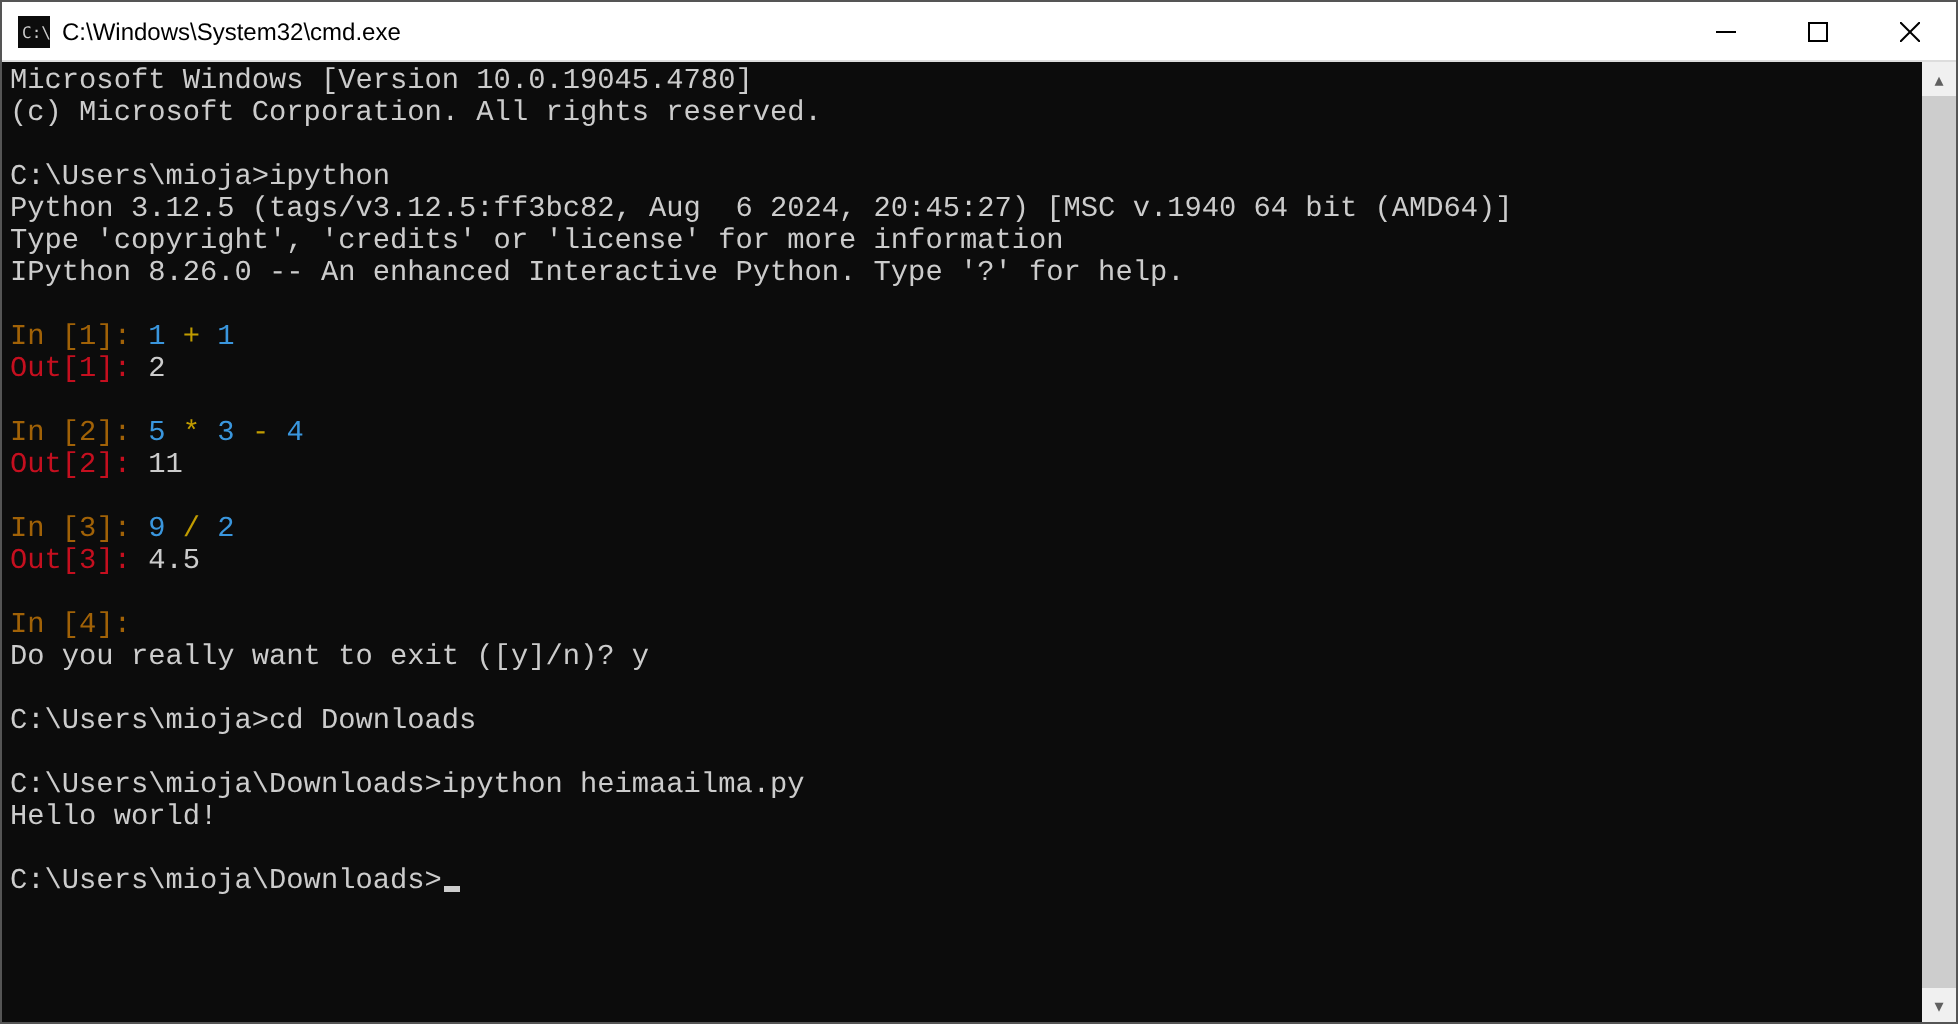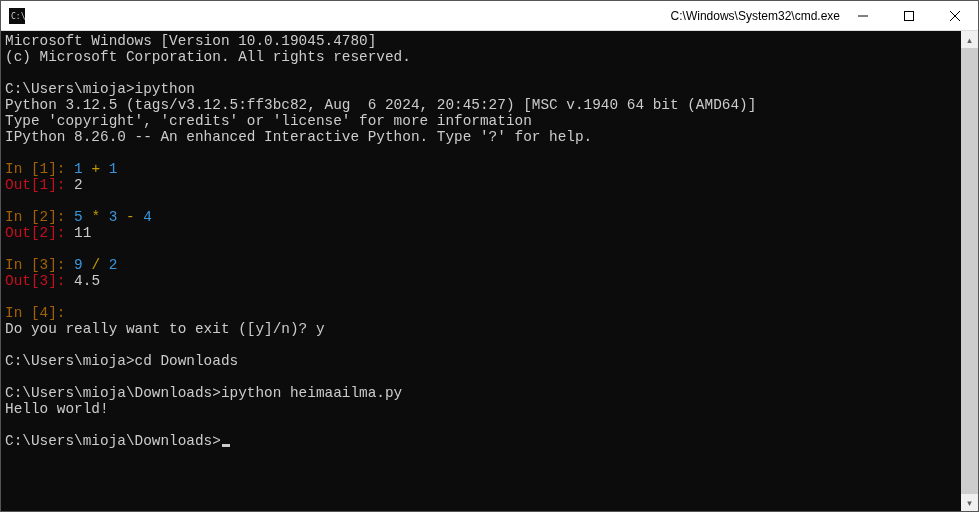--- a/index.html
+++ b/index.html
@@ -32,21 +32,20 @@
     height: 16px;
     margin: 0 6px 0 8px;
     display: flex;
     align-items: center;
     justify-content: center;
   }
   .titlebar .title {
     flex: 1;
     white-space: nowrap;
     overflow: hidden;
-    text-align: right;
   }
   .titlebar .controls {
     display: flex;
     height: 100%;
   }
   .titlebar .controls .btn {
     width: 46px;
     display: flex;
     align-items: center;
     justify-content: center;

